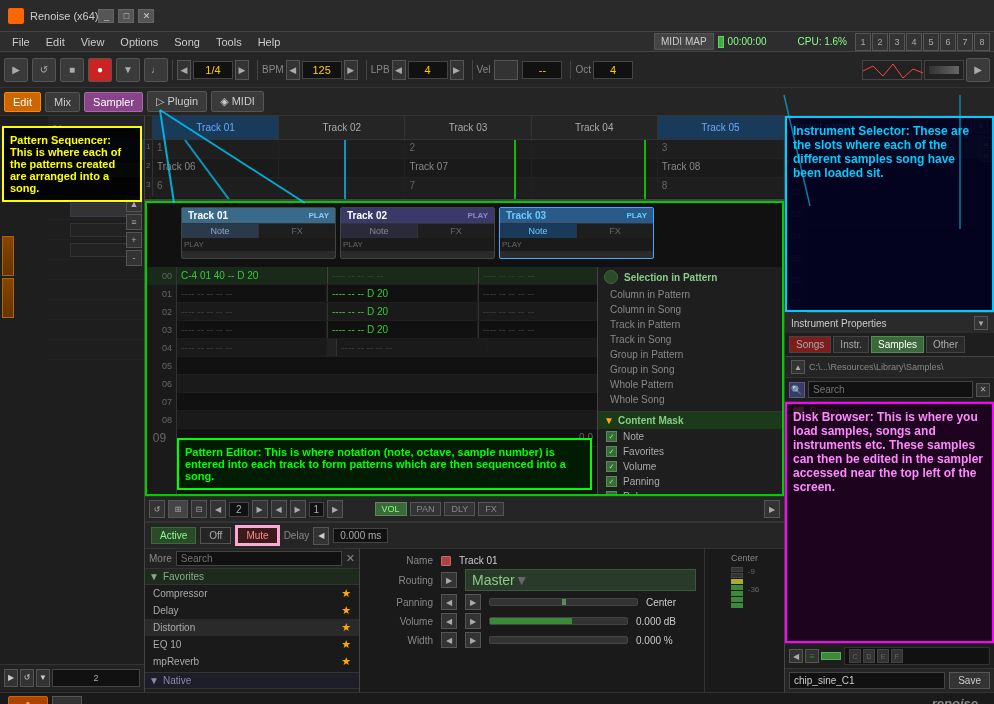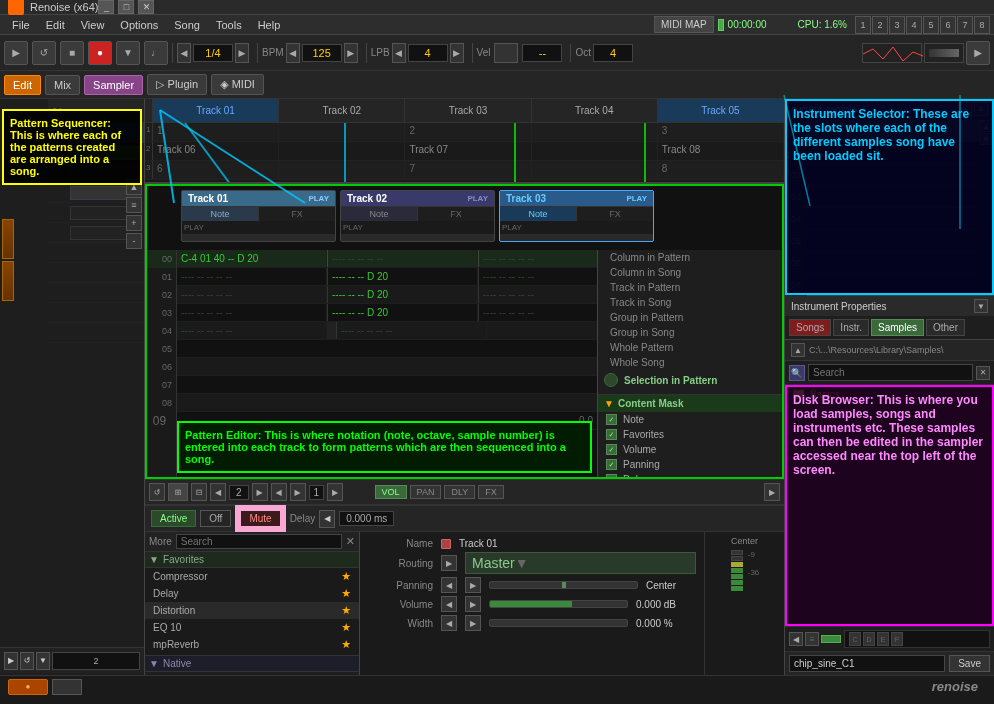--- a/index.html
+++ b/index.html
@@ -1,19 +1,19 @@
 <!DOCTYPE html>
 <html><head>
   <meta charset="utf-8">
   <style>
     * { margin: 0; padding: 0; box-sizing: border-box; }
     body { background: #1a1a1a; color: #ccc; font-family: 'Arial', sans-serif; font-size: 11px; width: 994px; height: 704px; overflow: hidden; position: relative; }
     
     
-    #titlebar { background: #2a2a2a; height: 15px; display: flex; align-items: center; padding: 0 8px; border-bottom: 1px solid #444; }
+    #titlebar { background: #2a2a2a; height: 32px; display: flex; align-items: center; padding: 0 8px; border-bottom: 1px solid #444; }
     #titlebar-icon { width: 16px; height: 16px; background: #ff6600; border-radius: 2px; margin-right: 6px; }
     #titlebar-controls { display: flex; gap: 4px; }
     .titlebar-btn { width: 16px; height: 14px; background: #555; border: 1px solid #666; display: flex; align-items: center; justify-content: center; font-size: 9px; color: #ccc; cursor: pointer; }
     
     
     #menubar { background: #2d2d2d; height: 20px; display: flex; align-items: center; padding: 0 4px; border-bottom: 1px solid #444; }
     .menu-item { padding: 2px 8px; color: #ccc; cursor: pointer; font-size: 11px; }
     
     
     #toolbar { background: #252525; height: 36px; display: flex; align-items: center; padding: 0 4px; gap: 4px; border-bottom: 1px solid #333; }
@@ -391,33 +391,33 @@
           <div style="height:18px;display:flex;background:#111;border-bottom:1px solid #1e1e1e;"></div>
           <div style="height:18px;display:flex;background:#1a1a1a;border-bottom:1px solid #1e1e1e;"></div>
           <div style="height:18px;display:flex;background:#111;border-bottom:1px solid #1e1e1e;"></div>
           <div style="height:18px;display:flex;background:#1a1a1a;border-bottom:1px solid #1e1e1e;"></div>
           <div style="height:18px;display:flex;background:#111;border-bottom:1px solid #1e1e1e;">
             <div style="flex:1;display:flex;align-items:center;justify-content:flex-end;padding:0 4px;font-size:10px;color:#666;">0 0</div>
           </div>
         </div>
 
         <div style="width:185px;background:#1e1e1e;border-left:1px solid #444;flex-shrink:0;">
+          <div style="padding:3px 6px;display:flex;align-items:center;gap:6px;">
+            <div style="width:14px;height:14px;background:#2a4a2a;border:1px solid #3a6a3a;border-radius:50%;flex-shrink:0;"></div>
+            <span style="font-size:10px;color:#88cc88;font-weight:bold;">Selection in Pattern</span>
+          </div>
           <div style="padding:0 4px;">
             <div style="padding:2px 8px;font-size:10px;color:#888;cursor:pointer;">Column in Pattern</div>
             <div style="padding:2px 8px;font-size:10px;color:#888;cursor:pointer;">Column in Song</div>
             <div style="padding:2px 8px;font-size:10px;color:#888;cursor:pointer;">Track in Pattern</div>
             <div style="padding:2px 8px;font-size:10px;color:#888;cursor:pointer;">Track in Song</div>
             <div style="padding:2px 8px;font-size:10px;color:#888;cursor:pointer;">Group in Pattern</div>
             <div style="padding:2px 8px;font-size:10px;color:#888;cursor:pointer;">Group in Song</div>
             <div style="padding:2px 8px;font-size:10px;color:#888;cursor:pointer;">Whole Pattern</div>
             <div style="padding:2px 8px;font-size:10px;color:#888;cursor:pointer;">Whole Song</div>
-          </div>
-          <div style="padding:3px 6px;display:flex;align-items:center;gap:6px;">
-            <div style="width:14px;height:14px;background:#2a4a2a;border:1px solid #3a6a3a;border-radius:50%;flex-shrink:0;"></div>
-            <span style="font-size:10px;color:#88cc88;font-weight:bold;">Selection in Pattern</span>
           </div>
 
           <div style="margin-top:4px;border-top:1px solid #333;">
             <div style="background:#1a3a1a;padding:3px 6px;font-size:10px;color:#88cc88;font-weight:bold;display:flex;align-items:center;gap:4px;">
               <span style="color:#ffaa00;">▼</span>
               <span>Content Mask</span>
             </div>
             <div style="padding:0 4px;">
               <div style="padding:2px 4px;display:flex;align-items:center;gap:6px;">
                 <div style="width:11px;height:11px;background:#3a6a3a;border:1px solid #5a8a5a;display:inline-flex;align-items:center;justify-content:center;font-size:7px;color:#88ff88;">✓</div>
@@ -469,21 +469,21 @@
       <div style="background:#333;border:1px solid #555;padding:1px 6px;font-size:9px;color:#888;cursor:pointer;">FX</div>
       <div style="flex:1"></div>
       <div style="width:16px;height:18px;background:#333;border:1px solid #555;display:flex;align-items:center;justify-content:center;font-size:8px;color:#aaa;cursor:pointer;">▶</div>
     </div>
 
     <div id="fx-panel" style="height:170px;background:#1a1a1a;border-top:1px solid #333;display:flex;flex-direction:column;">
 
       <div style="height:26px;background:#252525;display:flex;align-items:center;gap:4px;padding:0 6px;border-bottom:1px solid #333;">
         <div style="padding:2px 8px;border:1px solid #3a6a3a;font-size:10px;color:#88ff88;cursor:pointer;background:#2a4a2a;">Active</div>
         <div style="padding:2px 8px;border:1px solid #555;font-size:10px;color:#aaa;cursor:pointer;">Off</div>
-        <div style="padding:2px 8px;border:6px solid #f9a8d4;font-size:10px;color:#ff8888;cursor:pointer;background:#3a1a1a;">Mute</div>
+        <div style="padding:2px 8px;border:3px solid #f9a8d4;font-size:10px;color:#ff8888;cursor:pointer;background:#3a1a1a;">Mute</div>
         <span style="font-size:10px;color:#888;">Delay</span>
         <div style="width:16px;height:18px;background:#333;border:1px solid #555;display:flex;align-items:center;justify-content:center;font-size:8px;cursor:pointer;">◀</div>
         <span style="background:#111;border:1px solid #444;padding:1px 6px;font-size:10px;color:#aaa;">0.000 ms</span>
       </div>
 
       <div style="flex:1;display:flex;overflow:hidden;">
 
         <div style="width:215px;border-right:1px solid #444;overflow-y:auto;flex-shrink:0;">
           <div style="padding:2px 4px;background:#222;border-bottom:1px solid #333;font-size:10px;color:#888;display:flex;align-items:center;gap:4px;">
             <span style="cursor:pointer;">More</span>

